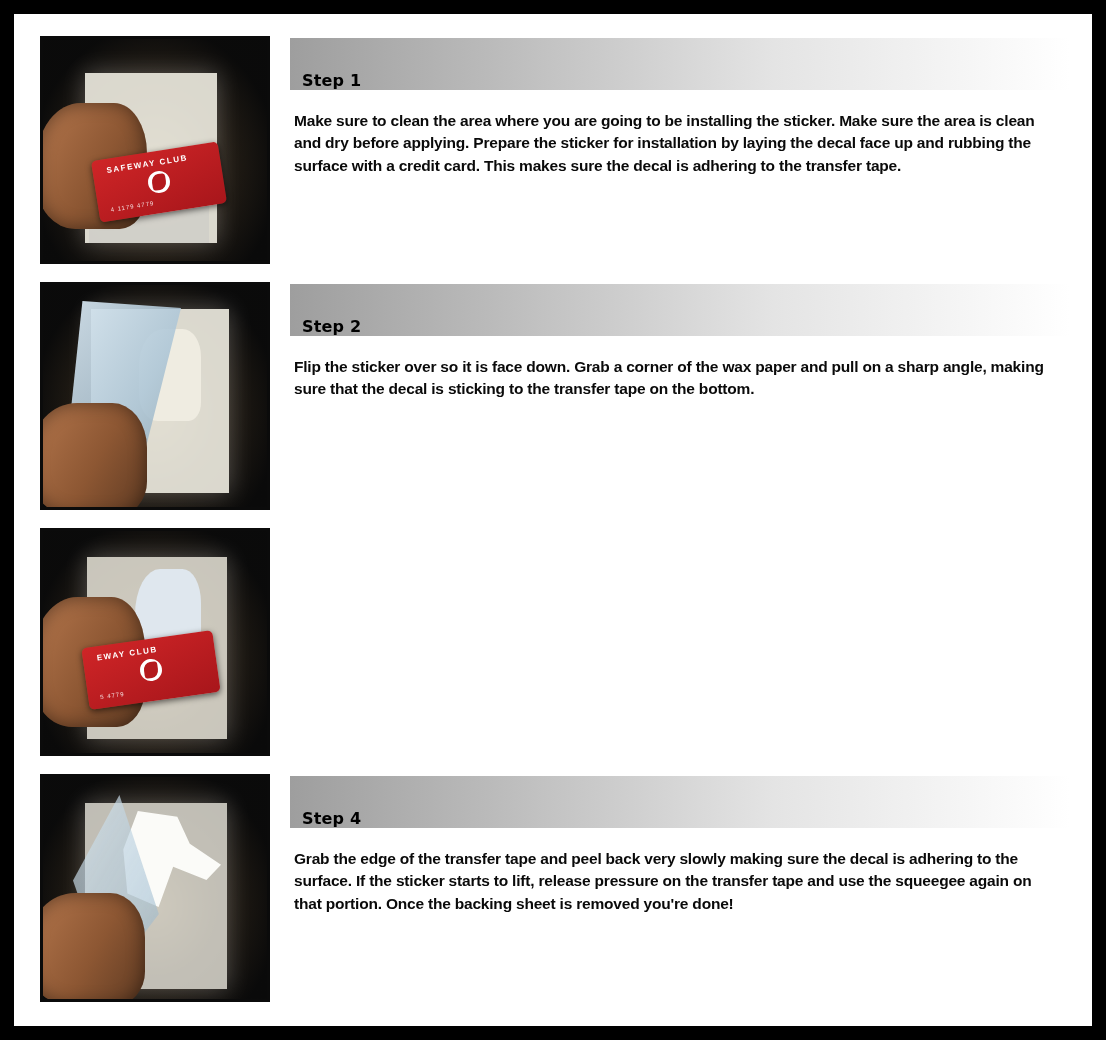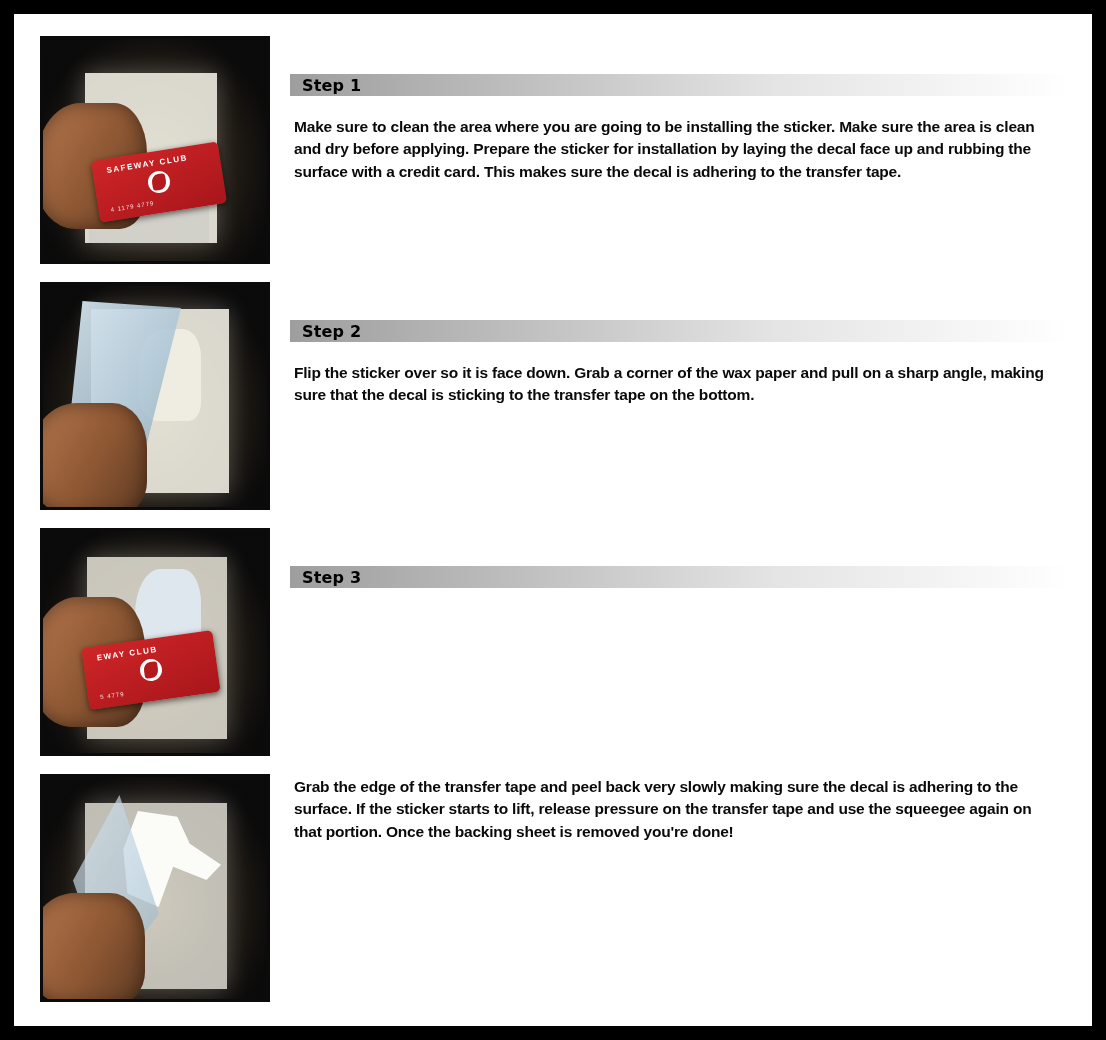--- a/index.html
+++ b/index.html
@@ -124,27 +124,26 @@
     background: linear-gradient(120deg, rgba(215,230,240,0.95) 0%, rgba(170,196,214,0.85) 60%, rgba(120,150,170,0.7) 100%);
     box-shadow: 0 0 18px rgba(255,255,255,0.3);
   }
 
   .text-cell {
     flex: 1 1 auto;
     padding-left: 18px;
     padding-top: 6px;
   }
   .step-header {
-    height: 22px;
+    height: 52px;
     background: linear-gradient(to right, #9e9e9e 0%, #bdbdbd 28%, #e4e4e4 62%, #ffffff 100%);
     display: flex;
-    align-items: center;
+    align-items: flex-end;
     padding-left: 12px;
     margin-bottom: 20px;
-    margin-top: 36px;
   }
   .step-header .label {
     font-family: "DejaVu Sans", sans-serif;
     font-weight: bold;
     font-size: 16px;
     color: #000;
     letter-spacing: 0.2px;
   }
   .body-text {
     font-family: Liberation Sans, sans-serif;
@@ -213,35 +212,35 @@
           <div class="silhouette" style="left:92px; top:38px; width:66px; height:120px; border-radius:38% 28% 22% 30%; background:#dfe7ee;"></div>
           <div class="hand" style="left:-10px; top:66px; width:112px; height:130px;"></div>
           <div class="card" style="left:42px; top:108px; width:132px; height:62px; transform:rotate(-8deg);">
             <span class="ctext">EWAY CLUB</span>
             <span class="logo"></span>
             <span class="cnum">5 4779</span>
           </div>
         </div>
       </div>
       <div class="text-cell">
-        <div class="step-header">
-          <span class="label">Step 3</span>
-        </div>
       </div>
     </div>
 
     <div class="step-row">
       <div class="photo-cell">
         <div class="photo">
           <div class="bg"></div>
           <div class="paper" style="left:42px; top:26px; width:142px; height:186px; background:rgba(222,220,210,0.85);"></div>
           <div class="silhouette" style="left:74px; top:34px; width:104px; height:96px; clip-path: polygon(20% 0%, 58% 6%, 70% 34%, 100% 56%, 86% 72%, 54% 58%, 40% 100%, 10% 86%, 6% 40%); background:#fbfbf8;"></div>
           <div class="peel" style="left:30px; top:18px; width:116px; height:186px; clip-path: polygon(40% 0%, 74% 64%, 30% 100%, 0% 46%); opacity:0.75;"></div>
           <div class="hand" style="left:-14px; top:116px; width:116px; height:112px;"></div>
         </div>
       </div>
       <div class="text-cell">
+        <div class="step-header">
+          <span class="label">Step 4</span>
+        </div>
         <p class="body-text">Grab the edge of the transfer tape and peel back very slowly making sure the decal is adhering to the surface.  If the sticker starts to lift, release pressure on the transfer tape and use the squeegee again on that portion.  Once the backing sheet is removed you're done!</p>
       </div>
     </div>
 
   </div>
 </div>
 
 </body></html>

